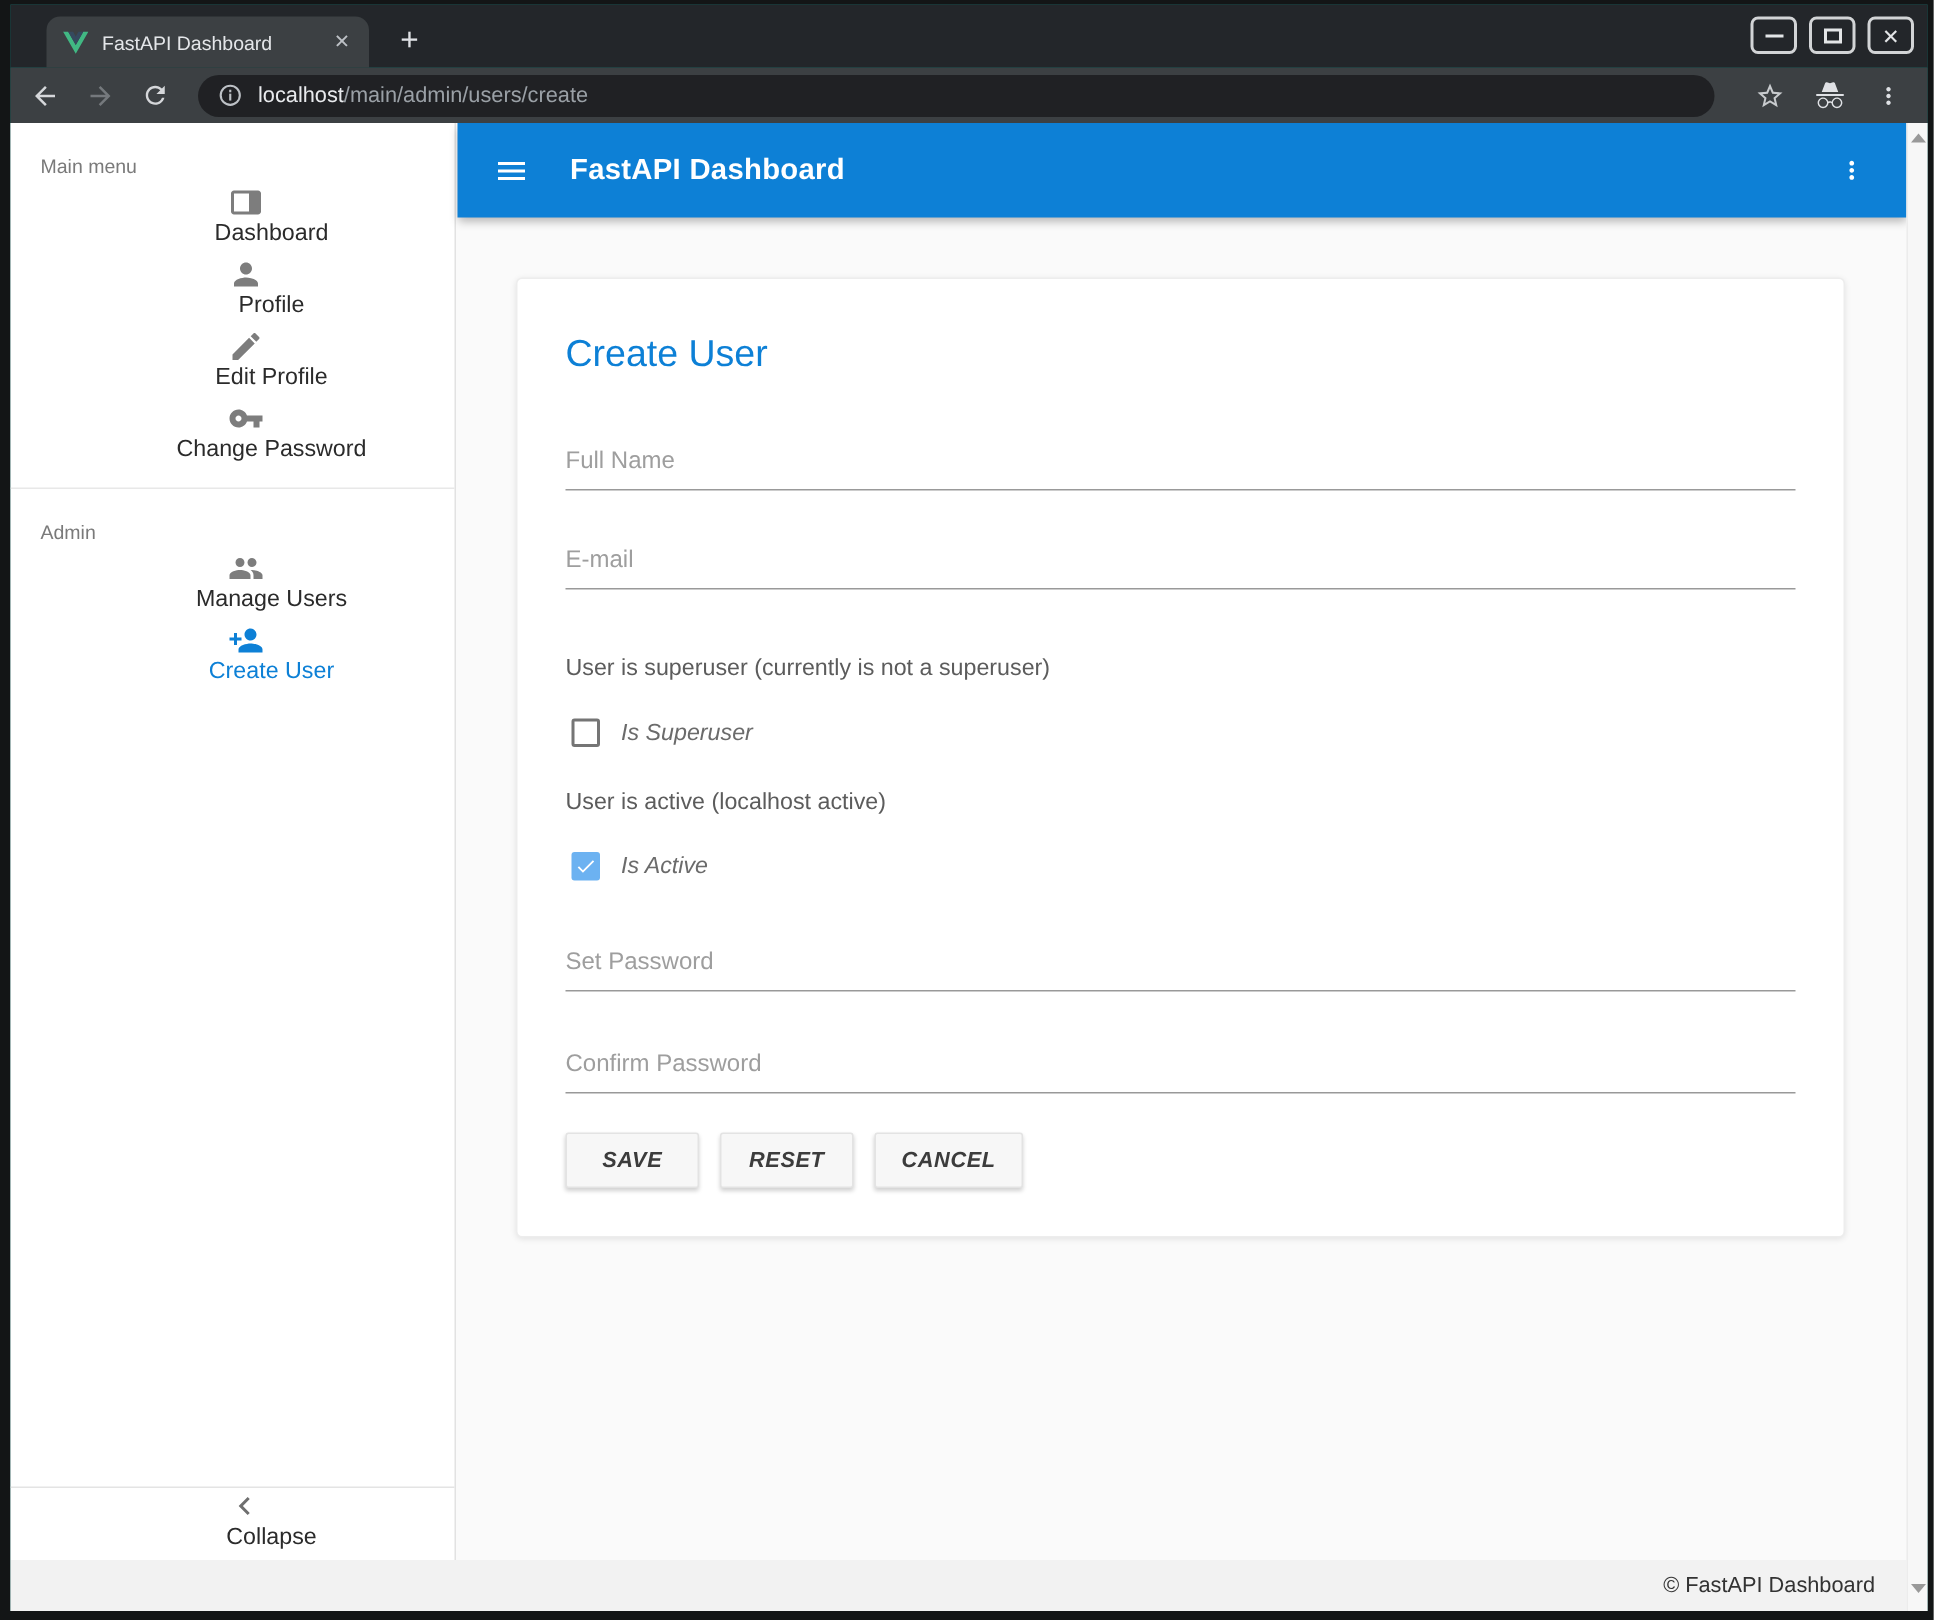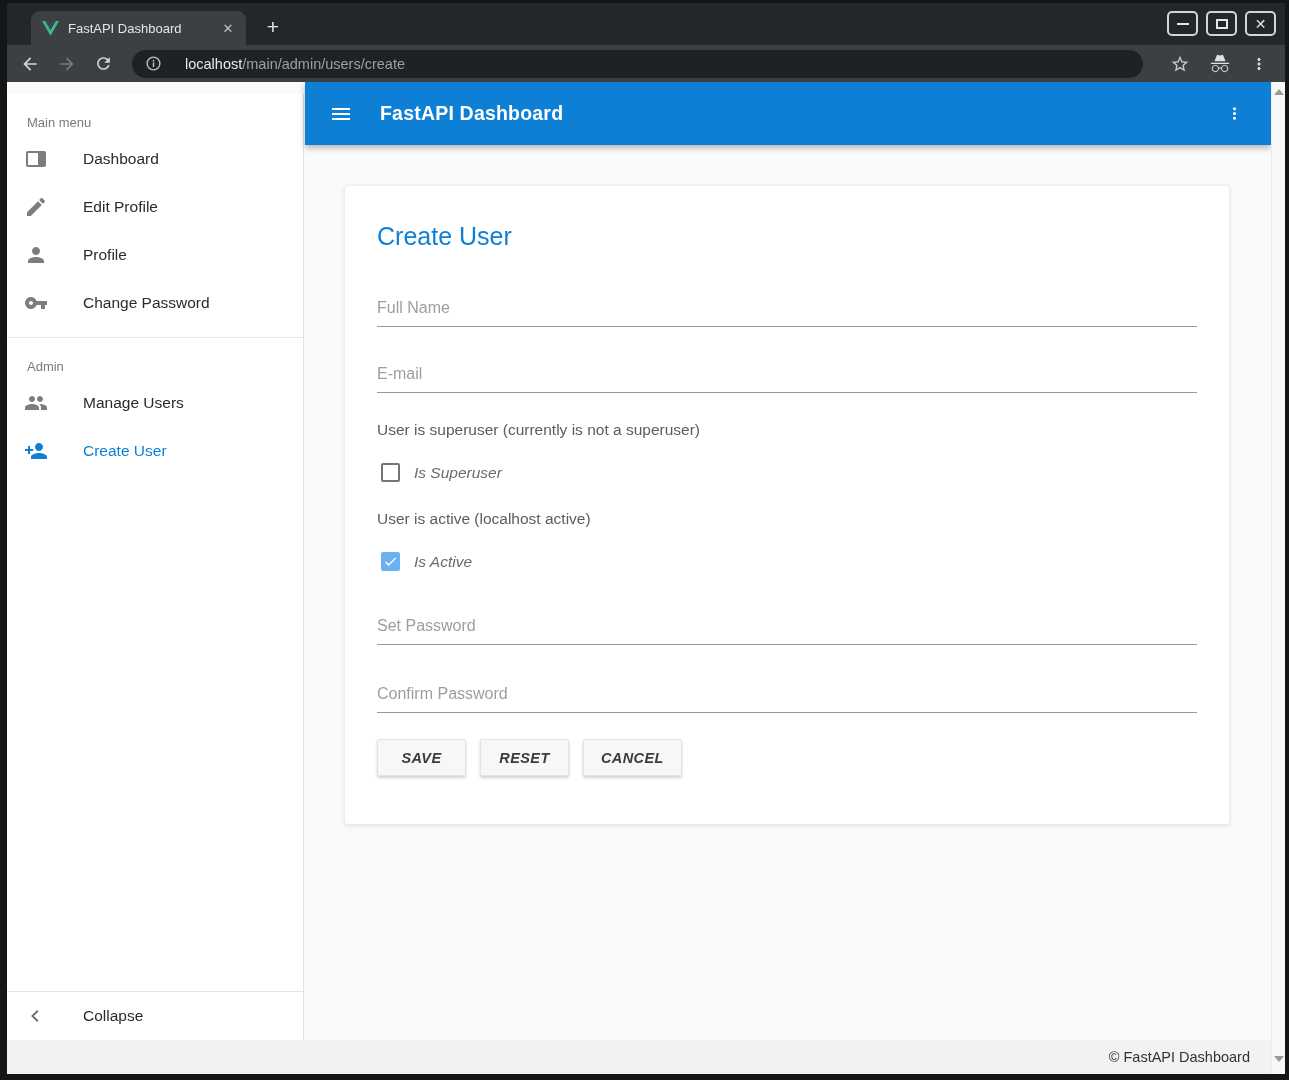--- a/index.html
+++ b/index.html
@@ -18,32 +18,32 @@
   .newtab-btn { color:#dfe1e5; font-size:21px; width:28px; height:28px; margin:0 0 4px 13px; display:flex; align-items:center; justify-content:center; border-radius:50%; font-weight:400; }
   .win-controls { position:absolute; right:9px; top:8px; display:flex; gap:8px; }
   .win-btn { width:31px; height:25px; border:2px solid #d2d4d6; border-radius:5px; display:flex; align-items:center; justify-content:center; color:#e3e5e7; }
   .glyph-min { width:12px; height:2px; background:#e3e5e7; }
   .glyph-max { width:12px; height:10px; border:2px solid #e3e5e7; }
   .glyph-close { font-size:14px; line-height:1; }
 
   
   .toolbar { height:37px; background:#3c4043; flex-shrink:0; display:flex; align-items:center; padding:0 13px; gap:17px; }
   .nav-btn svg { display:block; }
-  .omnibox { flex:1; height:28px; background:#202124; border-radius:14px; display:flex; align-items:center; padding:0 13px; gap:23px; margin-left:2px; }
+  .omnibox { flex:1; height:28px; background:#202124; border-radius:14px; display:flex; align-items:center; padding:0 13px; gap:10px; margin-left:2px; }
   .url { font-size:14.5px; white-space:nowrap; }
   .url .host { color:#e8eaed; }
   .url .path { color:#9aa0a6; }
   .toolbar-right { display:flex; align-items:center; gap:19px; padding:0 4px 0 10px; }
 
   
   .app-area { flex:1; position:relative; background:#fafafa; overflow:hidden; }
 
-  .sidebar { position:absolute; left:0; top:12px; bottom:34px; width:297px; background:#fff; border-right:1px solid #e2e2e2; display:flex; flex-direction:column; z-index:2; }
+  .sidebar { position:absolute; left:0; top:0; bottom:34px; width:297px; background:#fff; border-right:1px solid #e2e2e2; display:flex; flex-direction:column; z-index:2; }
   .section-label { margin:21px 0 5px 20px; color:#7a7a7a; font-size:13px; }
-  .nav-item { height:48px; display:flex; align-items:center; padding-left:17px; cursor:pointer; flex-shrink:0; }
+  .nav-item { height:48px; display:flex; align-items:center; padding-left:17px; cursor:pointer; flex-shrink:0;flex-direction:column; }
   .nav-icon { width:24px; height:24px; flex-shrink:0; }
   .nav-icon svg { width:24px; height:24px; fill:#7d7d7d; display:block; }
   .nav-label { margin-left:35px; font-size:15.5px; color:#2b2b2b; }
   .nav-item.active .nav-icon svg { fill:#0d80d6; }
   .nav-item.active .nav-label { color:#0d80d6; }
   .sidebar-divider { border-top:1px solid #e8e8e8; margin-top:10px; }
   .sidebar-spacer { flex:1; }
   .divider-full { border-top:1px solid #e4e4e4; }
 
   
@@ -55,21 +55,21 @@
   .card { position:absolute; left:337px; top:103px; width:886px; height:640px; background:#fff; border-radius:4px; border:1px solid #ededed; box-shadow:0 1px 4px rgba(0,0,0,0.10); padding:36px 32px 0; z-index:1; }
   .form-title { font-size:25px; font-weight:400; color:#0d80d6; }
   .text-field { border-bottom:1px solid #999; padding-bottom:9px; }
   .text-field input { border:none; outline:none; width:100%; font-size:16px; color:#333; background:transparent; font-family:"Liberation Sans","DejaVu Sans",sans-serif; }
   .text-field input::placeholder { color:#9e9e9e; opacity:1; }
   .tf-1 { margin-top:48px; }
   .tf-2 { margin-top:38px; }
   .tf-3 { margin-top:46px; }
   .tf-4 { margin-top:40px; }
   .hint { font-size:15.5px; color:#5c5c5c; }
-  .hint-1 { margin-top:28px; }
+  .hint-1 { margin-top:44px; }
   .hint-2 { margin-top:28px; }
   .checkbox-row { margin-top:24px; display:flex; align-items:center; gap:14px; padding-left:4px;font-style:italic; }
   .checkbox { width:19px; height:19px; border-radius:2px; flex-shrink:0; }
   .checkbox.unchecked { border:2px solid #757575; background:#fff; }
   .checkbox.checked { background:#6cb2f1; display:flex; align-items:center; justify-content:center; }
   .checkbox.checked svg { width:15px; height:15px; fill:#fff; }
   .checkbox-label { font-size:15.5px; color:#6b6b6b; }
   .button-row { margin-top:26px; display:flex; gap:14px; }
   .btn { height:37px; min-width:89px; padding:0 17px; background:#f7f7f7; border:1px solid #e3e3e3; border-radius:2px; box-shadow:0 2px 3px rgba(0,0,0,0.18); font-size:14.5px; font-weight:700; color:#3c3c3c; letter-spacing:0.4px; font-family:"Liberation Sans","DejaVu Sans",sans-serif; cursor:pointer;font-style:italic; }
 
@@ -155,32 +155,32 @@
           <span class="nav-icon">
               <svg viewBox="0 0 24 24">
                 <path d="M20 4H4c-1.1 0-2 .9-2 2v12c0 1.1.9 2 2 2h16c1.1 0 2-.9 2-2V6c0-1.1-.9-2-2-2zM14 18H4V6h10v12z"></path>
               </svg>
             </span>
           <span class="nav-label">Dashboard</span>
         </div>
         <div class="nav-item">
           <span class="nav-icon">
               <svg viewBox="0 0 24 24">
+                <path d="M12 12c2.21 0 4-1.79 4-4s-1.79-4-4-4-4 1.79-4 4 1.79 4 4 4zm0 2c-2.67 0-8 1.34-8 4v2h16v-2c0-2.66-5.33-4-8-4z"></path>
+              </svg>
+            </span>
+          <span class="nav-label">Profile</span>
+        </div>
+        <div class="nav-item">
+          <span class="nav-icon">
+              <svg viewBox="0 0 24 24">
                 <path d="M3 17.25V21h3.75L17.81 9.94l-3.75-3.75L3 17.25zM20.71 7.04c.39-.39.39-1.02 0-1.41l-2.34-2.34c-.39-.39-1.02-.39-1.41 0l-1.83 1.83 3.75 3.75 1.83-1.83z"></path>
               </svg>
             </span>
           <span class="nav-label">Edit Profile</span>
-        </div>
-        <div class="nav-item">
-          <span class="nav-icon">
-              <svg viewBox="0 0 24 24">
-                <path d="M12 12c2.21 0 4-1.79 4-4s-1.79-4-4-4-4 1.79-4 4 1.79 4 4 4zm0 2c-2.67 0-8 1.34-8 4v2h16v-2c0-2.66-5.33-4-8-4z"></path>
-              </svg>
-            </span>
-          <span class="nav-label">Profile</span>
         </div>
         <div class="nav-item">
           <span class="nav-icon">
               <svg viewBox="0 0 24 24">
                 <path d="M12.65 10C11.83 7.67 9.61 6 7 6c-3.31 0-6 2.69-6 6s2.69 6 6 6c2.61 0 4.83-1.67 5.65-4H17v4h4v-4h2v-4H12.65zM7 14c-1.1 0-2-.9-2-2s.9-2 2-2 2 .9 2 2-.9 2-2 2z"></path>
               </svg>
             </span>
           <span class="nav-label">Change Password</span>
         </div>
 

